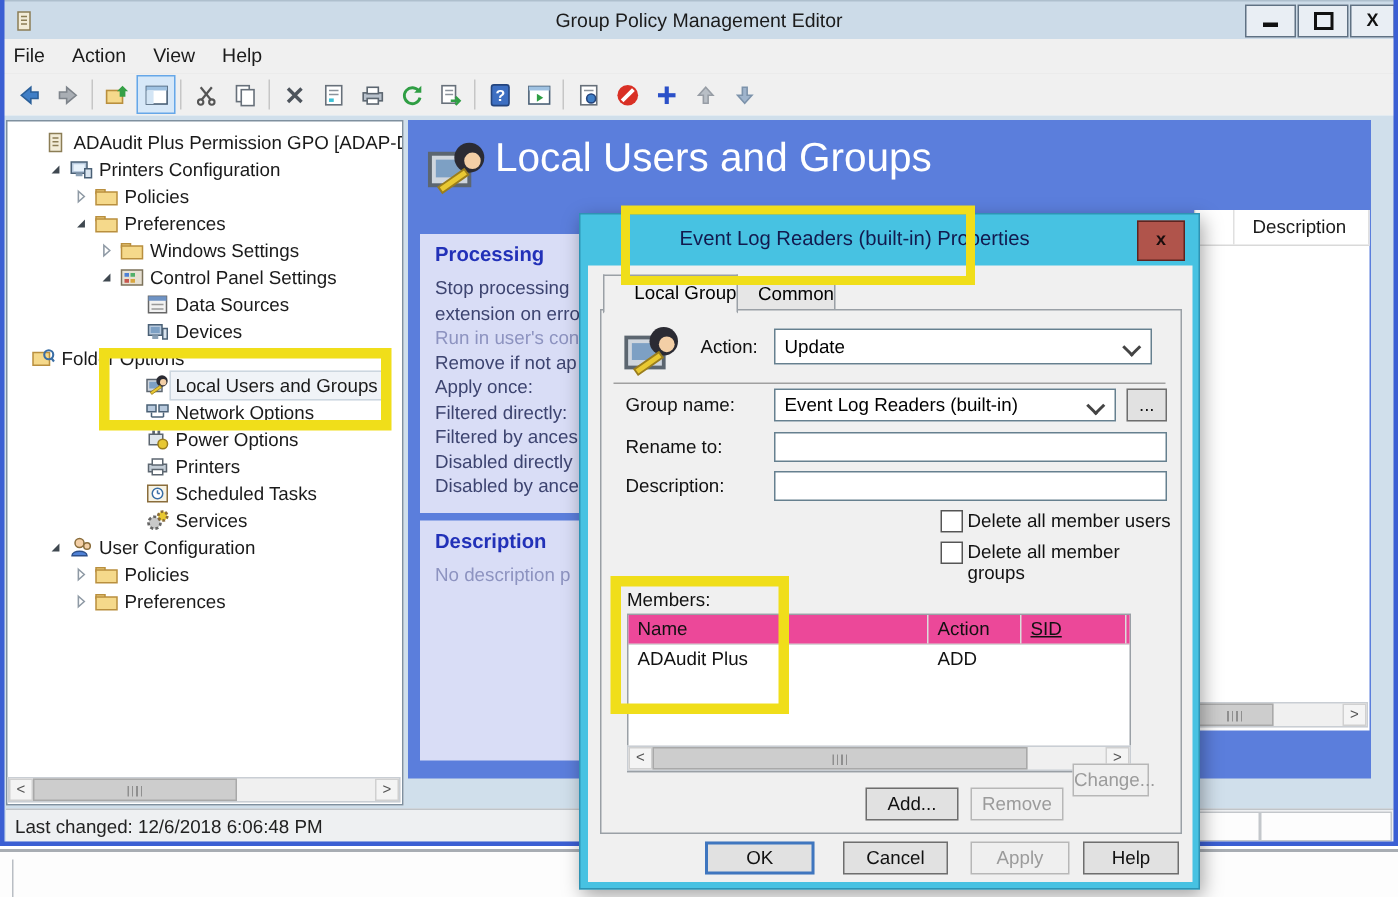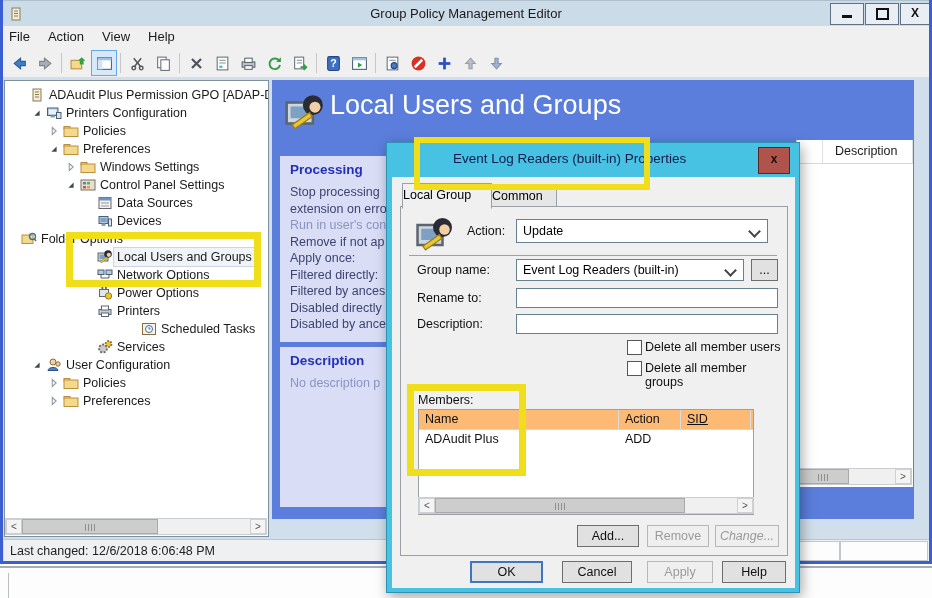--- a/index.html
+++ b/index.html
@@ -60,33 +60,33 @@
   .rcol{border-right:1px solid #e0e0e0;font-size:12.5px;line-height:22px;color:#1a1a1a;padding-left:12px;box-sizing:border-box}
   #rlist-hscroll{left:524px;top:389px;width:116px}
   
   #frame{position:absolute;left:0;top:0;width:932px;height:564px;border:3px solid #3b5fd3;border-top:none;box-sizing:border-box;pointer-events:none;z-index:40}
   
   #dlg{left:386px;top:142px;width:414px;height:451px;background:#47c2e2;border:1px solid #2e93b3;box-sizing:border-box;z-index:50;box-shadow:2px 4px 12px rgba(0,0,0,.35)}
   #dlg-titlebar{position:absolute;left:0;top:0;width:100%;height:34px}
   #dlg-title{position:absolute;left:66px;top:8px;font-size:13.5px;color:#121a4e}
   #dlg-close{position:absolute;right:9px;top:4px;width:30px;height:25px;background:#b0544b;border:1px solid #5d2420;color:#1a0d0d;font-weight:bold;font-size:12px;text-align:center;line-height:23px}
   #dlg-body{position:absolute;left:5px;top:34px;width:403px;height:411px;background:#f0f0f0}
-  .dtab{position:absolute;font-size:12.5px;text-align:left;border:1px solid #9aa0a6;background:#f0f0f0}
+  .dtab{position:absolute;font-size:12.5px;text-align:right;border:1px solid #9aa0a6;background:#f0f0f0}
   #dtab-0{left:10px;top:6px;width:88px;height:24px;line-height:23px;border-bottom:1px solid #f0f0f0;z-index:2}
   #dtab-1{left:99px;top:9px;width:64px;height:20px;line-height:19px;background:#e6e6e6}
   #tabpage{position:absolute;left:8px;top:29px;width:386px;height:348px;border:1px solid #9aa0a6;background:#f0f0f0}
   .dlabel{position:absolute;font-size:12.5px;color:#111}
   .dinput{position:absolute;background:#fff;border:1px solid #66808f;font-size:12.5px;padding:0 5px;box-sizing:border-box;font-family:"Liberation Sans",sans-serif}
   .combo{position:absolute;background:#fff;border:1px solid #66808f;font-size:12.5px;line-height:22px;padding-left:6px;box-sizing:border-box}
   .chev{position:absolute;right:8px;top:7px;width:7px;height:7px;border-right:2px solid #444;border-bottom:2px solid #444;transform:rotate(45deg)}
   .hr{position:absolute;height:1px;background:#a0a0a0}
   .chk{position:absolute;width:13px;height:13px;background:#fff;border:1px solid #555}
   .chklbl{position:absolute;font-size:12.5px;color:#111}
   #members-table{position:absolute;left:17px;top:202px;width:336px;height:106px;background:#fff;border:1px solid #9aa0a6;box-sizing:border-box}
-  #members-head{display:flex;height:19px;border-bottom:1px solid #d6d6d6;background:#fdba74}
+  #members-head{display:flex;height:19px;border-bottom:1px solid #d6d6d6;background:#ec4899}
   .mcol{font-size:12.5px;line-height:18px;padding-left:6px;border-right:1px solid #dcdcdc;box-sizing:border-box;color:#111}
   .mrow{display:flex;height:18px}
   .mcell{font-size:12.5px;line-height:18px;padding-left:6px;box-sizing:border-box;color:#111}
   #members-hscroll{left:17px;top:290px;width:336px}
   .btn{position:absolute;background:#e1e1e1;border:1px solid #6e6e6e;font-size:12.5px;text-align:center;line-height:20px;height:22px;box-sizing:border-box;color:#111}
   .btn.default{border:2px solid #3f76bf;line-height:18px}
   .btn.disabled{color:#9b9b9b;border-color:#b7b7b7;background:#efefef}
   
   .hl{position:absolute;border:7px solid #f0de1a;background:transparent;z-index:60;pointer-events:none}
   #hl-tree{left:66px;top:232px;width:181px;height:41px}
@@ -362,21 +362,21 @@
       </div>
       <div class="tree-row" style="padding-left: 76px;">
         <span class="exp"></span>
         <span class="ticon"><svg width="16" height="16" viewBox="0 0 16 16">
             <rect x="2" y="6.5" width="12" height="5" fill="#c3cdd6" stroke="#5c6670"></rect>
             <rect x="4.5" y="3" width="7" height="4" fill="#fff" stroke="#5c6670"></rect>
             <rect x="4.5" y="10" width="7" height="3.5" fill="#fff" stroke="#5c6670"></rect>
           </svg></span>
         <span class="lbl">Printers</span>
       </div>
-      <div class="tree-row" style="padding-left: 120px; text-align: center;">
+      <div class="tree-row" style="padding-left: 76px; text-align: center;">
         <span class="exp"></span>
         <span class="ticon"><svg width="16" height="16" viewBox="0 0 16 16">
             <rect x="1.5" y="2.5" width="13" height="11" fill="#f7f3e4" stroke="#8a6d3b"></rect>
             <circle cx="8" cy="8" r="3.5" fill="#fff" stroke="#3a6ea5"></circle>
             <line x1="8" y1="8" x2="8" y2="5.8" stroke="#3a6ea5"></line>
             <line x1="8" y1="8" x2="9.6" y2="8" stroke="#3a6ea5"></line>
           </svg></span>
         <span class="lbl">Scheduled Tasks</span>
       </div>
       <div class="tree-row" style="padding-left: 76px;">
@@ -530,21 +530,21 @@
       </div>
       <div class="abs hscroll" id="members-hscroll">
         <span class="sb-arrow">&lt;</span>
         <span class="sb-thumb" style="width:250px"></span>
         <span style="flex:1"></span>
         <span class="sb-arrow">&gt;</span>
       </div>
       <div id="list-btns">
           <div class="btn" style="left: 176px; top: 318px; width: 62px;">Add...</div>
           <div class="btn disabled" style="left: 246px; top: 318px; width: 62px;">Remove</div>
-          <div class="btn disabled" style="left: 314px; top: 318px; width: 64px; font-style: italic;">Change...</div>
+          <div class="btn disabled" style="left: 314px; top: 302px; width: 51px;">Change...</div>
         </div>
     </div>
     <div id="footer-btns">
         <div class="btn default" style="left: 78px; top: 384px; width: 73px;">OK</div>
         <div class="btn" style="left: 170px; top: 384px; width: 70px;">Cancel</div>
         <div class="btn disabled" style="left: 255px; top: 384px; width: 66px;">Apply</div>
         <div class="btn" style="left: 330px; top: 384px; width: 64px;">Help</div>
       </div>
   </div>
 </div>

